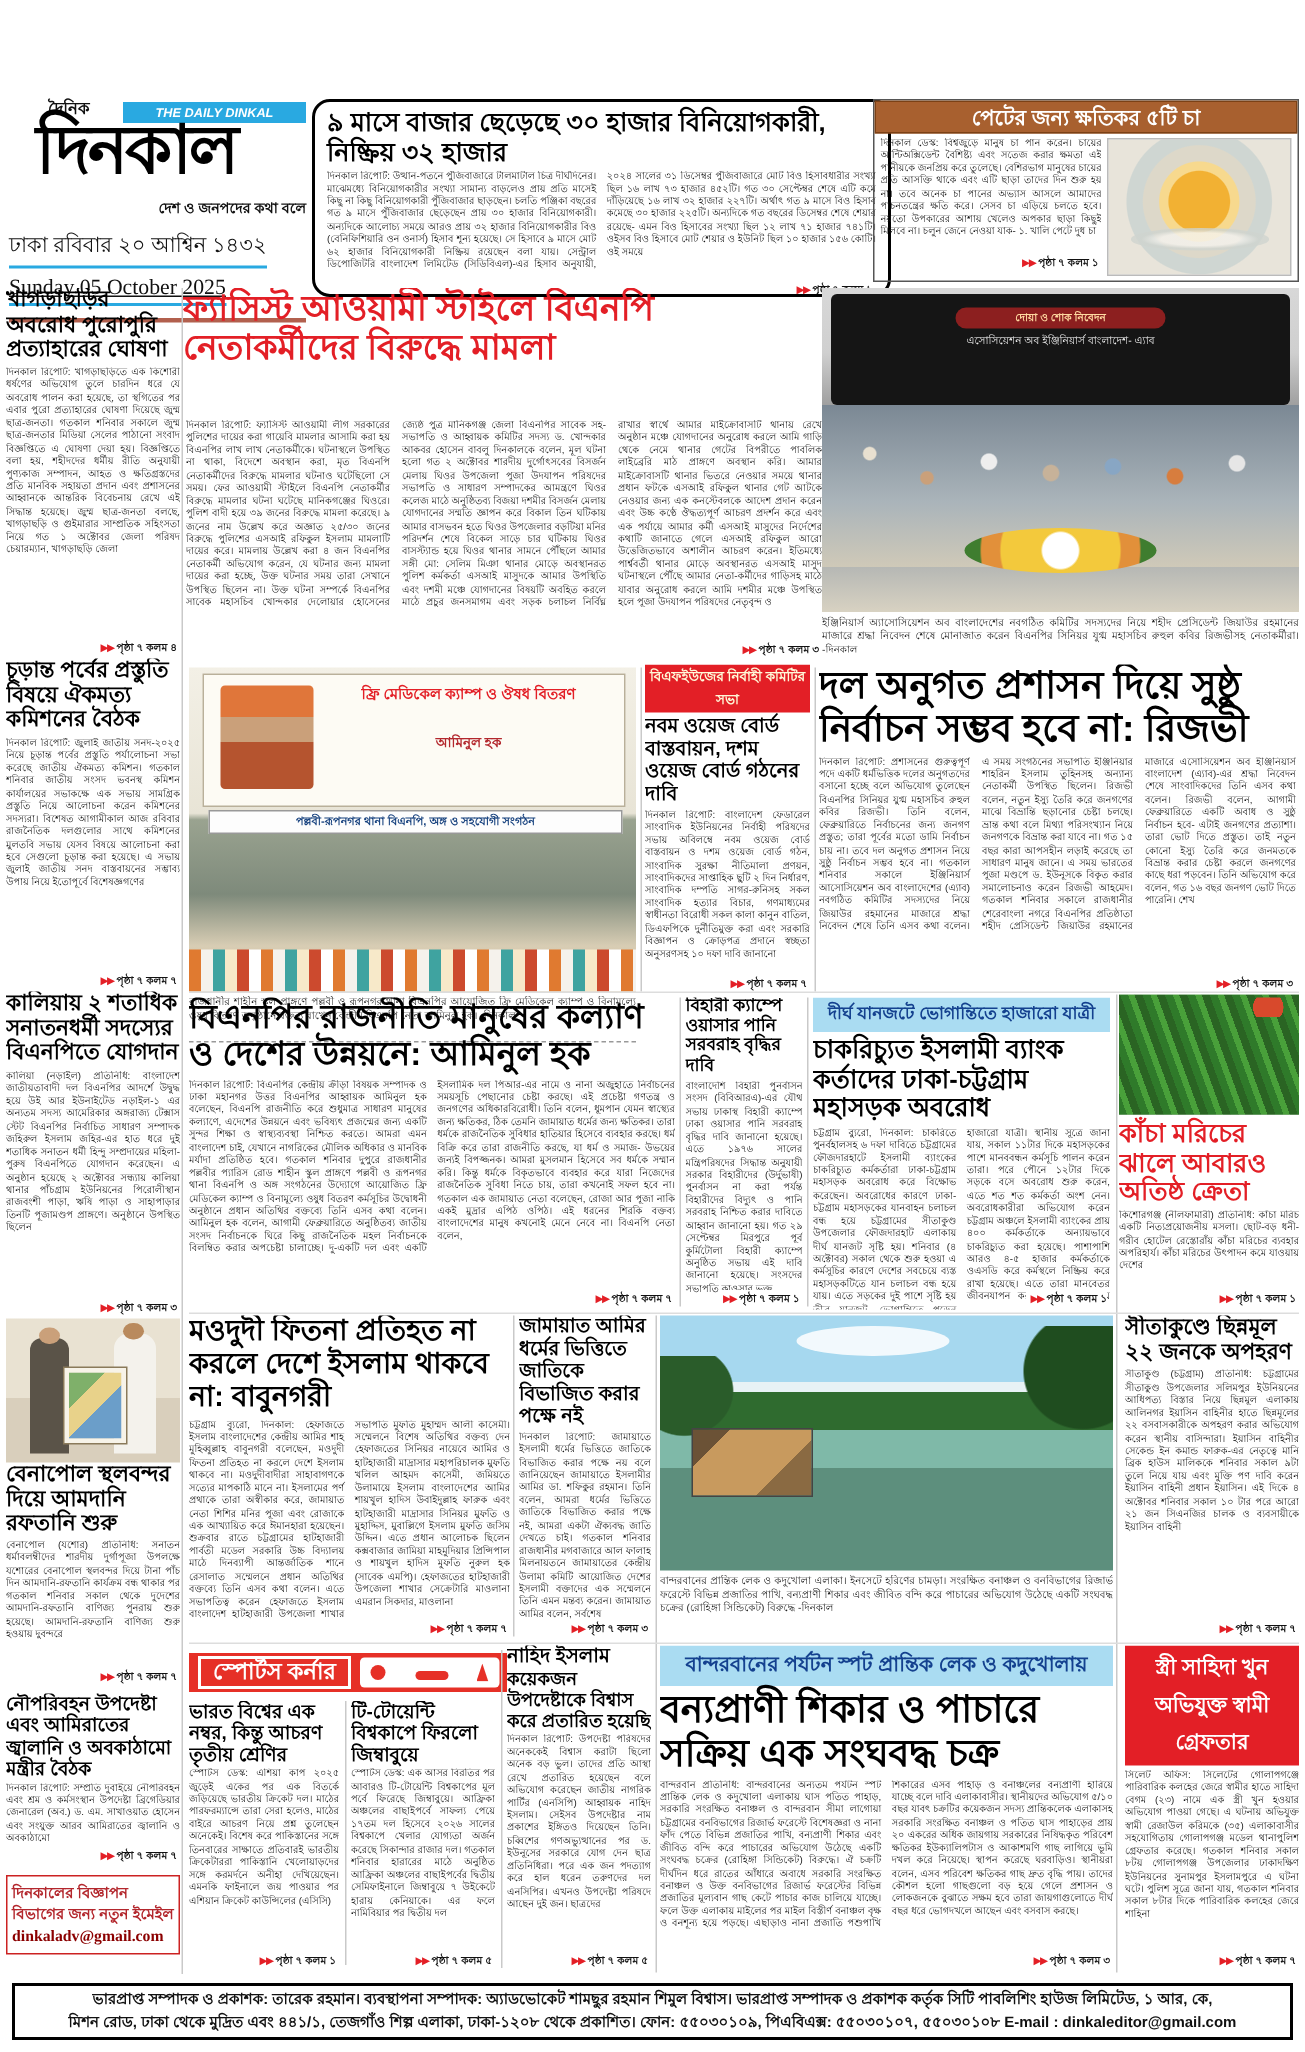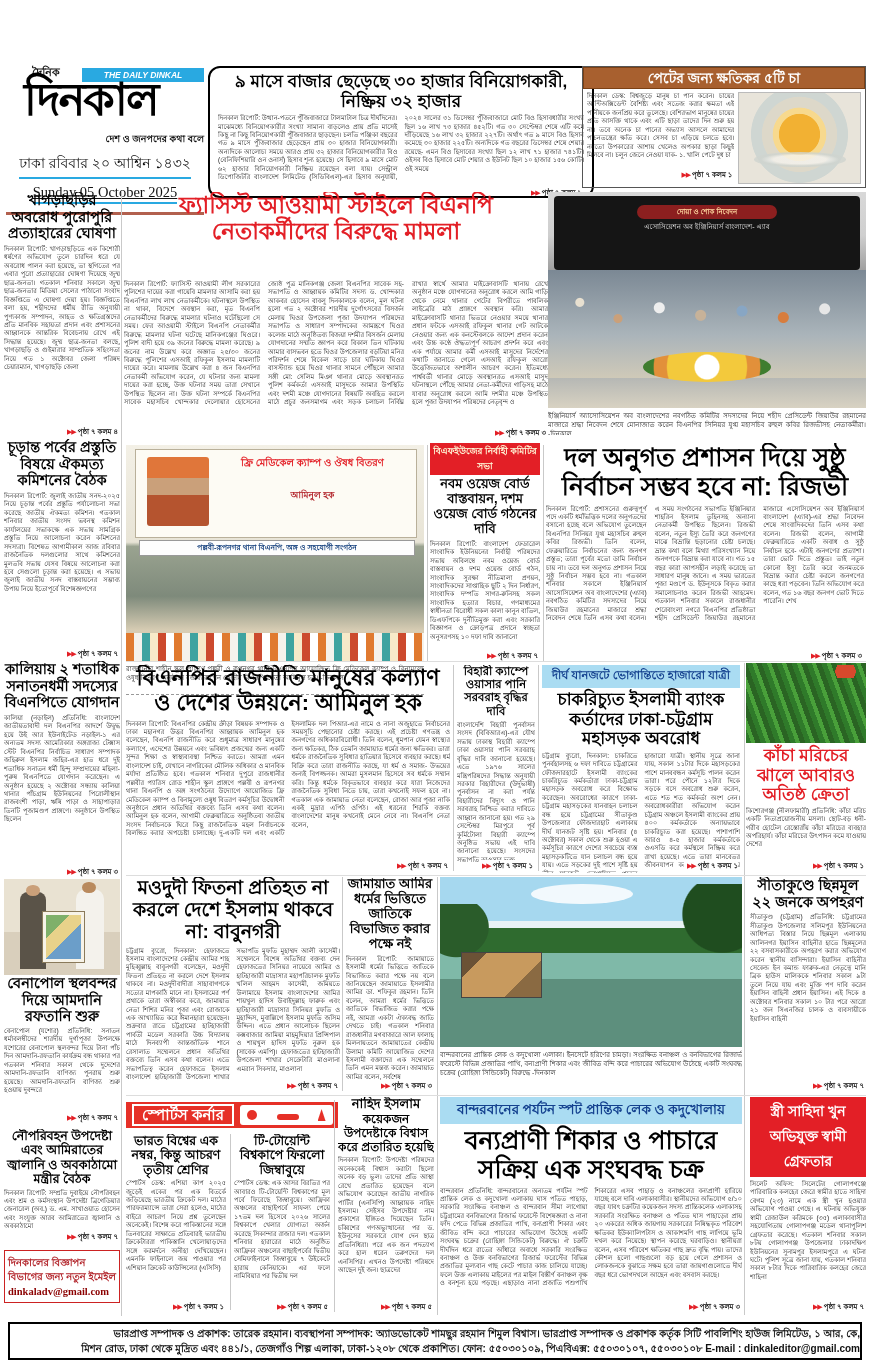--- a/index.html
+++ b/index.html
@@ -1,19 +1,19 @@
 <!DOCTYPE html>
 <html><head>
 <meta charset="utf-8">
 <style>
   html,body{margin:0;padding:0;background:#ffffff;}
   body{width:870px;height:1368px;position:relative;font-family:"Liberation Sans","DejaVu Sans",sans-serif;color:#111;overflow:hidden;}
   .abs{position:absolute;}
   .ov{overflow:hidden;}
-  .ctr{text-align:center;}
+  .ctr{}
   .body-xs{font-size:6.5px;line-height:1.3;text-align:justify;color:#191919;}
   .cols2{columns:2;column-gap:7px;}
   .cols3{columns:3;column-gap:8px;}
   .hd{font-weight:800;color:#000;line-height:1.15;}
   .red{color:#e31f26;}
   .jmp{position:absolute;right:2px;bottom:1px;background:#fff;font-size:7px;font-weight:700;padding-left:3px;}
   .jmp .arr{color:#e31f26;font-size:7px;letter-spacing:-1px;}
   .vrule{background:#c9c9c9;width:1px;}
   .hrule{background:#ddd;height:1px;}
   .caption{font-size:6.8px;line-height:1.35;text-align:justify;color:#222;}
@@ -71,21 +71,21 @@
   .lake-inset{position:absolute;left:7%;top:44%;width:26%;height:26%;background:linear-gradient(135deg,#6b5236 0 20%,#c89a5e 20% 70%,#8a6a42 70% 100%);border:1px solid #444;}
   
   .sports{background:#e63027;color:#fff;font-weight:800;font-size:15px;display:flex;align-items:center;}
   .sports .lbl{padding:0 8px;border:2px solid #fff;margin:3px 6px;line-height:18px;}
   .sports .art-ill{flex:1;height:20px;margin-right:5px;background:#fff;border-radius:3px;position:relative;}
   .sports .d1{position:absolute;left:8%;top:25%;width:10px;height:10px;border-radius:50%;background:#e63027;}
   .sports .d2{position:absolute;left:40%;top:45%;width:22px;height:6px;border-radius:3px;background:#e63027;}
   .sports .d3{position:absolute;right:8%;top:20%;width:8px;height:12px;background:#e63027;clip-path:polygon(50% 0,100% 100%,0 100%);}
   .adbox{border:1.5px solid #cc2222;color:#b3272d;font-weight:800;text-align:left;}
   .redbox{background:#e31f26;color:#fff;font-weight:800;text-align:center;}
-  .footer-box{border:2px solid #000;text-align:right;font-weight:700;font-size:10px;line-height:1.5;}
+  .footer-box{border:2px solid #000;text-align:center;font-weight:700;font-size:10px;line-height:1.5;}
 </style>
 </head>
 <body>
 
 <div class="abs" style="left:6px;top:64px;width:198px;height:118px;">
   <div style="position:relative;height:64px;">
     <div style="position:absolute;left:26px;top:0;font-size:11px;font-weight:800;">দৈনিক</div>
     <div class="blue-strip" style="position:absolute;right:0;top:4px;width:122px;height:14px;">THE DAILY DINKAL</div>
     <div class="logo-big" style="position:absolute;left:18px;top:13px;">দিনকাল</div>
   </div>

